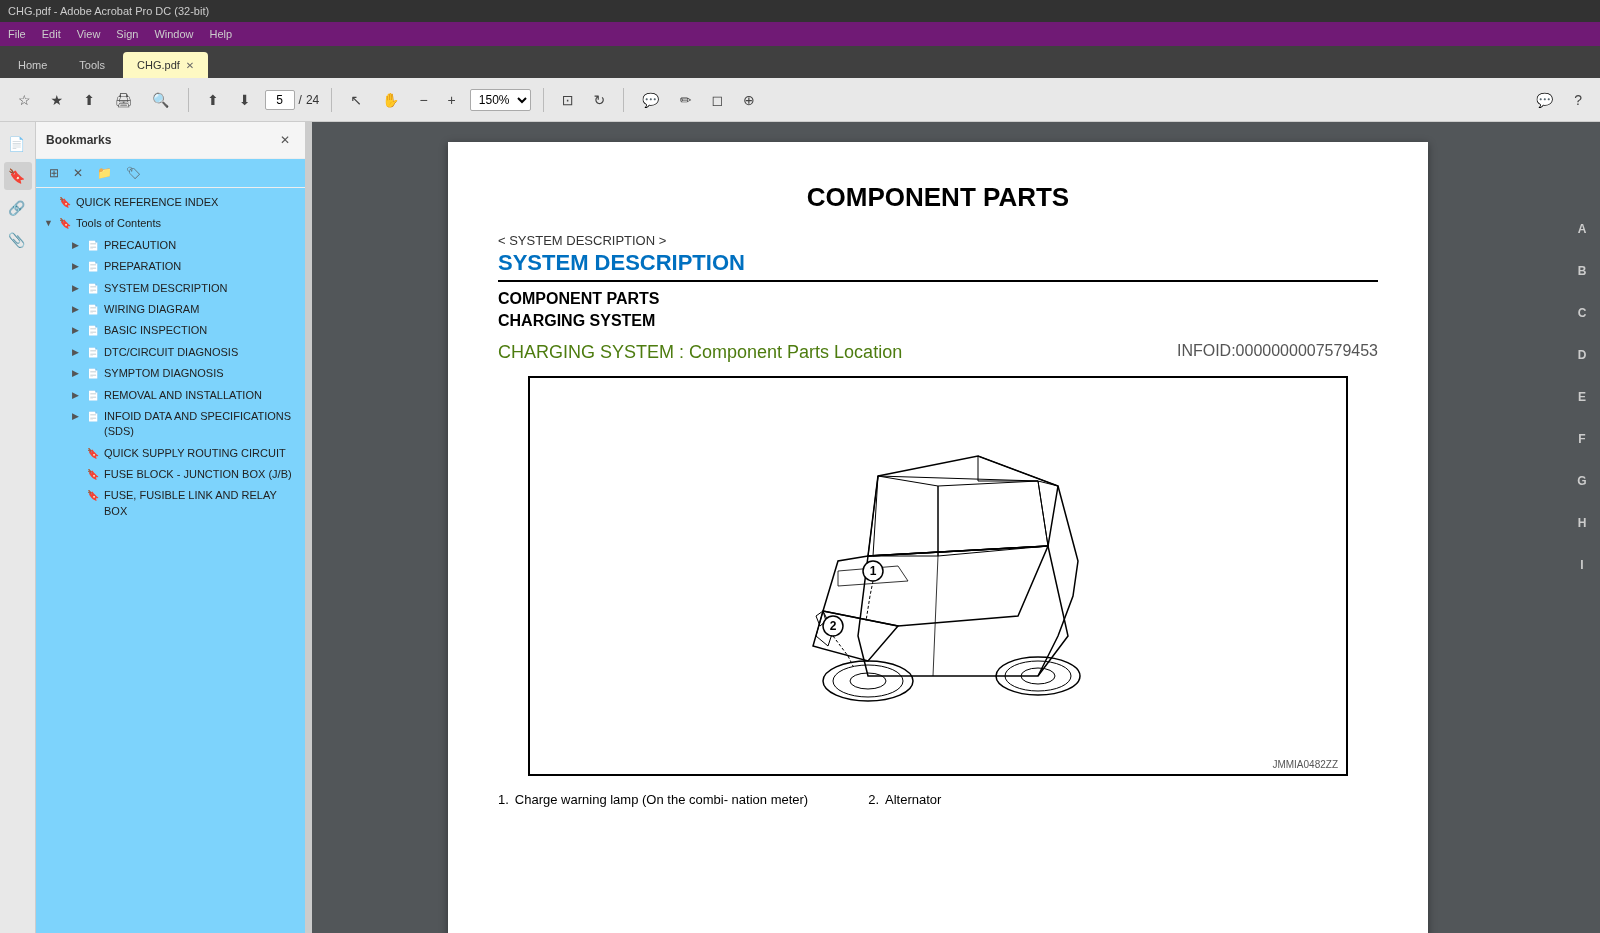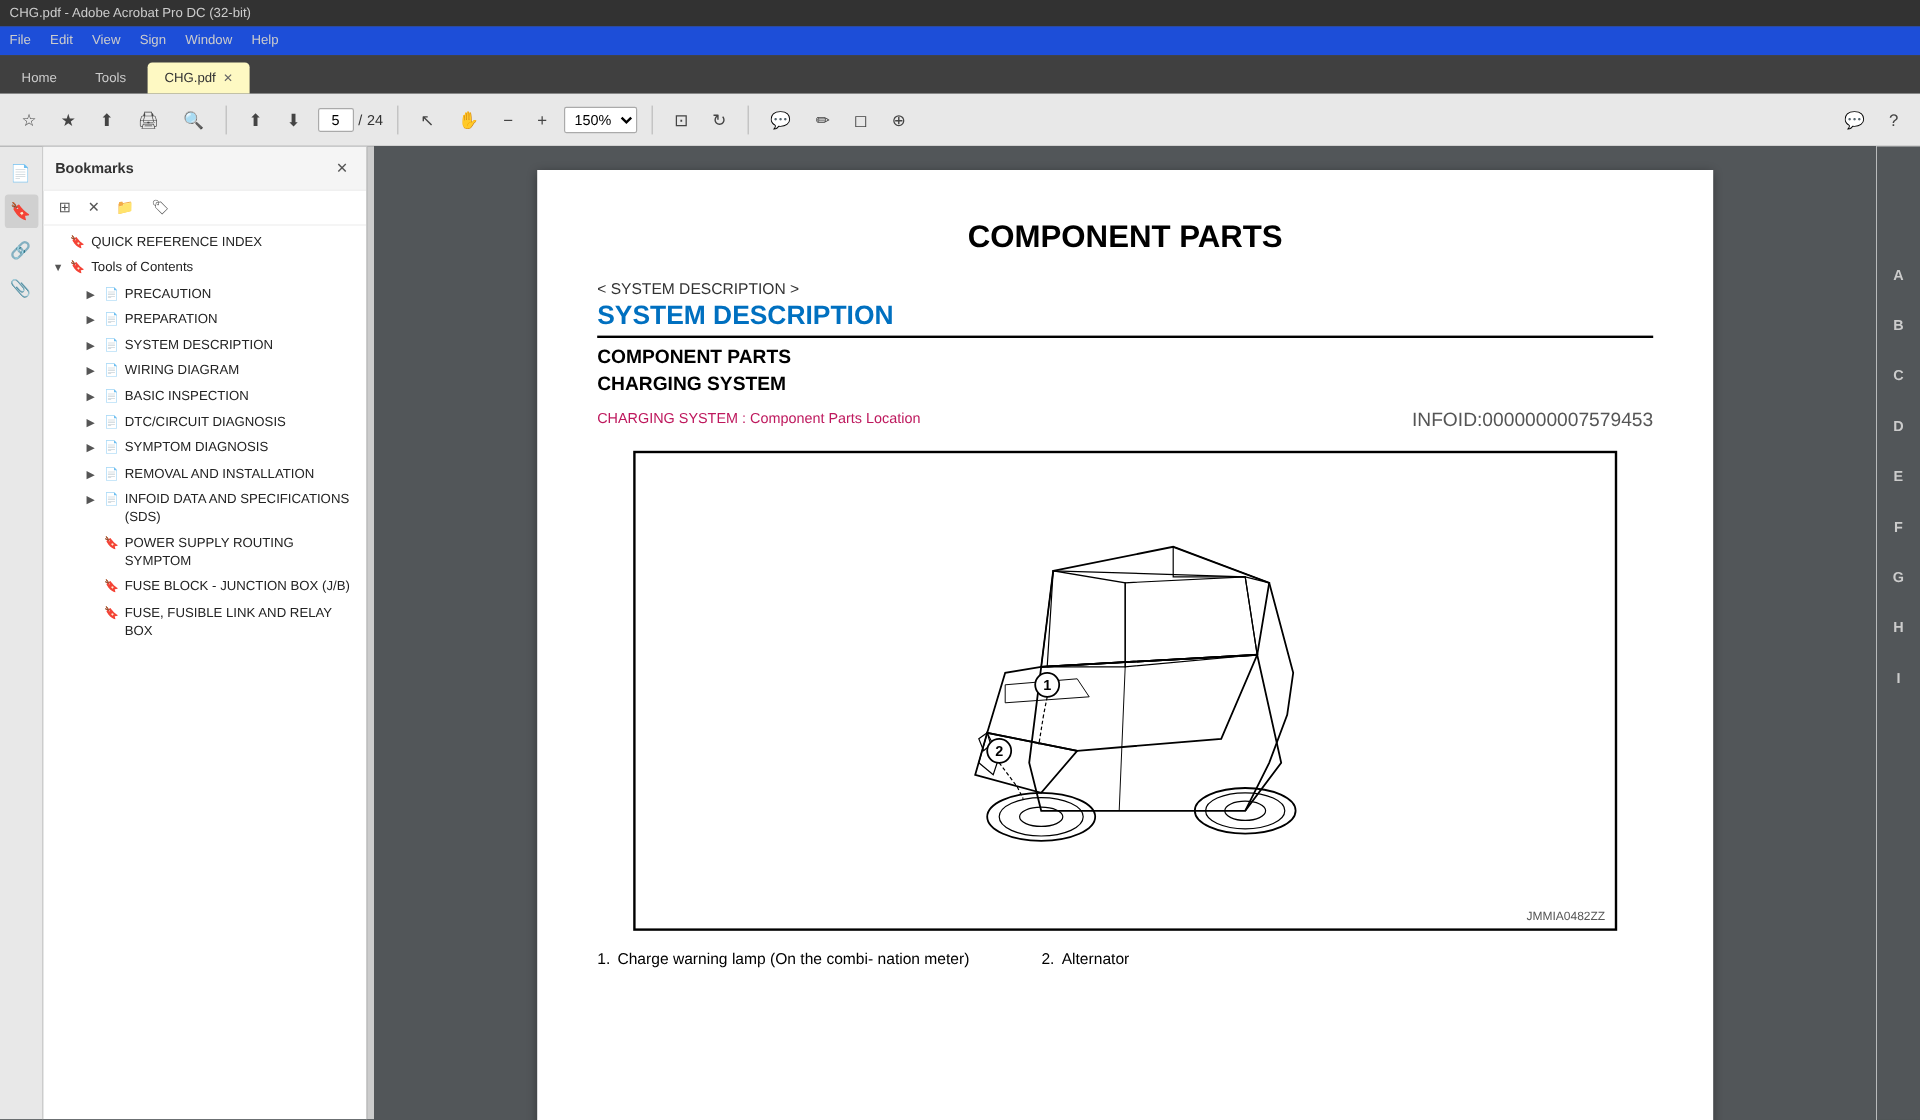--- a/index.html
+++ b/index.html
@@ -11,21 +11,21 @@
       color: #ccc;
       height: 22px;
       display: flex;
       align-items: center;
       padding: 0 8px;
       font-size: 11px;
     }
 
     
     #menu-bar {
-      background: #1d4ed8;
+      background: #701a75;
       height: 24px;
       display: flex;
       align-items: center;
       padding: 0 8px;
       gap: 16px;
     }
     #menu-bar span {
       color: #ccc;
       font-size: 11px;
       cursor: pointer;
@@ -144,21 +144,21 @@
       cursor: pointer;
       border-radius: 3px;
       color: #555;
       font-size: 14px;
     }
     .side-icon.active { background: #d0d0d0; }
 
     
     #bookmarks-panel {
       width: 270px;
-      background: #ffffff;
+      background: #7dd3fc;
       border-right: 1px solid #ccc;
       display: flex;
       flex-direction: column;
       overflow: hidden;
     }
     #bookmarks-header {
       display: flex;
       align-items: center;
       justify-content: space-between;
       padding: 8px 10px;
@@ -299,22 +299,22 @@
       color: #000;
       margin-bottom: 4px;
     }
     .pdf-sub-heading2 {
       font-size: 16px;
       font-weight: bold;
       color: #000;
       margin-bottom: 12px;
     }
     .pdf-section-title {
-      font-size: 12px;
-      color: #be185d;
+      font-size: 18px;
+      color: #4d7c0f;
       margin-bottom: 0;
     }
     .pdf-infoid {
       font-size: 16px;
       color: #555;
       text-align: right;
       margin-bottom: 6px;
     }
     .pdf-diagram-box {
       border: 2px solid #000;
@@ -520,21 +520,21 @@
 
         <div class="bookmark-item indent-1">
           <span class="bookmark-arrow">▶</span>
           <span class="bookmark-icon">📄</span>
           <span class="bookmark-label">INFOID DATA AND SPECIFICATIONS (SDS)</span>
         </div>
 
         <div class="bookmark-item indent-1">
           <span class="bookmark-arrow"></span>
           <span class="bookmark-icon">🔖</span>
-          <span class="bookmark-label">POWER SUPPLY ROUTING SYMPTOM</span>
+          <span class="bookmark-label">QUICK SUPPLY ROUTING CIRCUIT</span>
         </div>
 
         <div class="bookmark-item indent-1">
           <span class="bookmark-arrow"></span>
           <span class="bookmark-icon">🔖</span>
           <span class="bookmark-label">FUSE BLOCK - JUNCTION BOX (J/B)</span>
         </div>
 
         <div class="bookmark-item indent-1">
           <span class="bookmark-arrow"></span>

